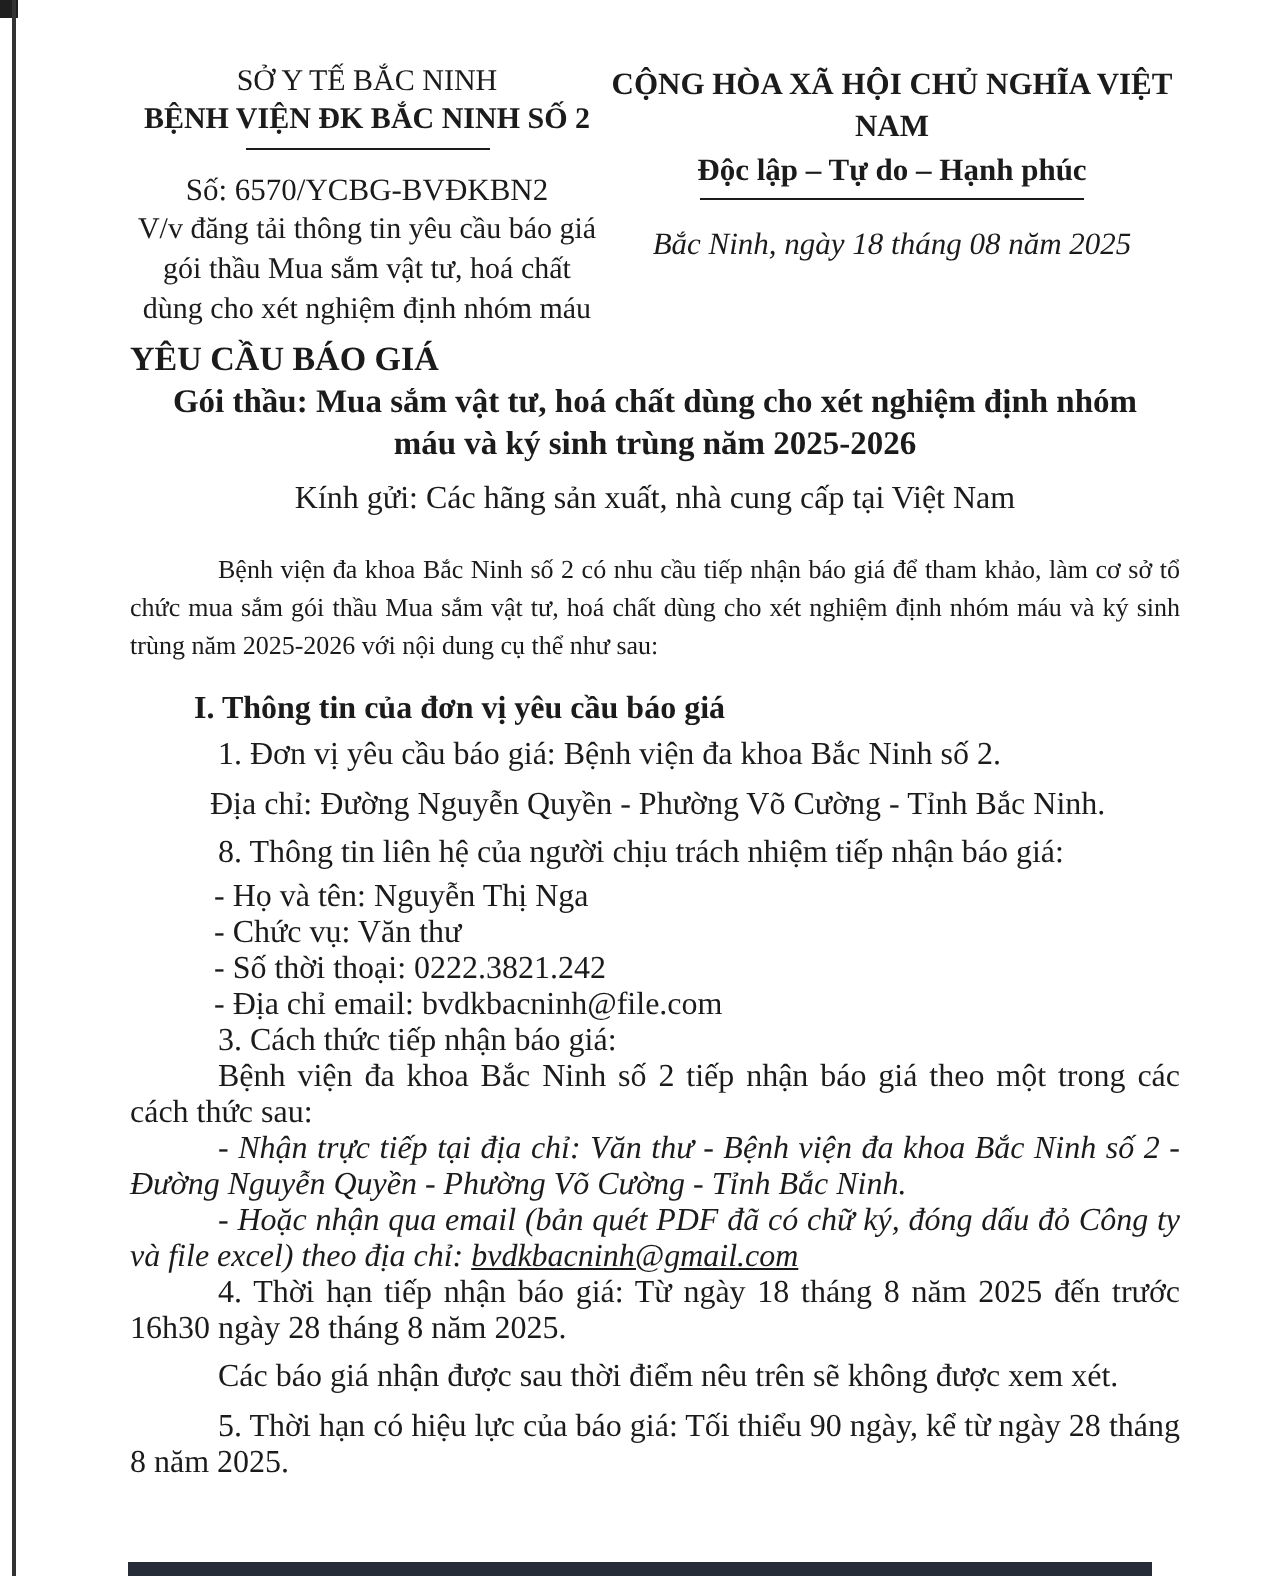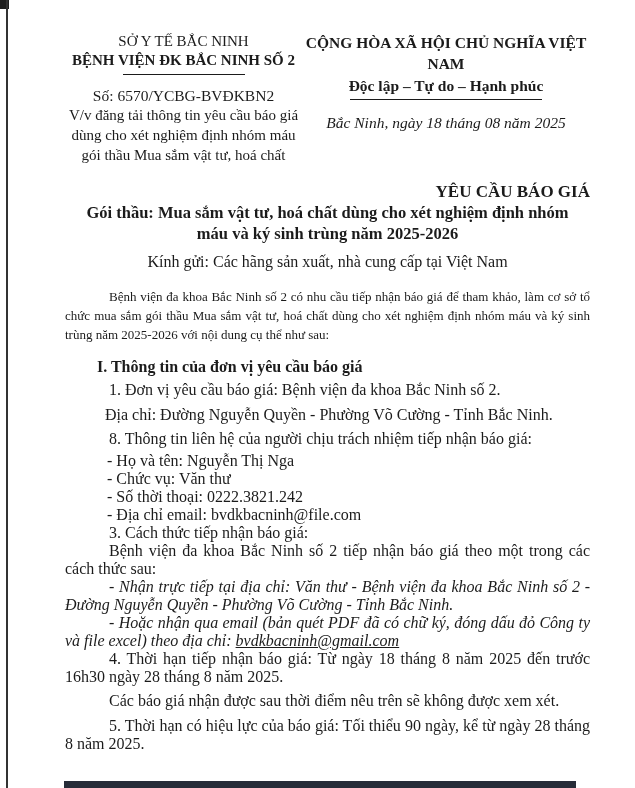--- a/index.html
+++ b/index.html
@@ -30,21 +30,21 @@
   .org-name   { font-size: 15px; line-height: 19px; font-weight: bold; }
   .rule { height: 1px; background: #1b1b1b; margin: 4px auto 0 auto; }
   .rule-left  { width: 122px; }
   .rule-right { width: 192px; }
   .doc-number { font-size: 15.5px; line-height: 19px; margin-top: 11px; }
   .subject    { font-size: 15px; line-height: 19px; margin-top: 1px; }
   .motto-1 { font-size: 15.5px; line-height: 21px; font-weight: bold; }
   .motto-2 { font-size: 15.5px; line-height: 19px; font-weight: bold; margin-top: 2px; }
   .date-line { font-size: 15.5px; line-height: 19px; font-style: italic; margin-top: 13px; }
   
-  .title-main { margin-top: 16px; text-align: right; font-size: 17px; font-weight: bold; line-height: 21px; }
+  .title-main { margin-top: 4px; text-align: left; font-size: 17px; font-weight: bold; line-height: 21px; }
   .title-sub  { text-align: center; font-size: 16.5px; font-weight: bold; line-height: 21px; margin: 0 8px; }
   .recipient  { margin-top: 8px; text-align: center; font-size: 16px; line-height: 19px; }
   
   .para-intro {
     margin-top: 16px; font-size: 13px; line-height: 19px;
     text-align: justify; text-indent: 44px;
   }
   .sec-heading { font-size: 16px; font-weight: bold; line-height: 19px; text-indent: 32px; margin-top: 2px; }
   .line {
     font-size: 16px; line-height: 18px; margin: 0;
@@ -70,22 +70,22 @@
 
 <div class="content">
 
   <div class="hdr">
     <div class="hdr-left">
       <div class="org-parent">SỞ Y TẾ BẮC NINH</div>
       <div class="org-name">BỆNH VIỆN ĐK BẮC NINH SỐ 2</div>
       <div class="rule rule-left"></div>
       <div class="doc-number">Số: 6570/YCBG-BVĐKBN2</div>
       <div class="subject">V/v đăng tải thông tin yêu cầu báo giá</div>
+      <div class="subject">gói thầu Mua sắm vật tư, hoá chất</div>
       <div class="subject">dùng cho xét nghiệm định nhóm máu</div>
-      <div class="subject">gói thầu Mua sắm vật tư, hoá chất</div>
     </div>
     <div class="hdr-right">
       <div class="motto-1">CỘNG HÒA XÃ HỘI CHỦ NGHĨA VIỆT NAM</div>
       <div class="motto-2">Độc lập – Tự do – Hạnh phúc</div>
       <div class="rule rule-right"></div>
       <div class="date-line">Bắc Ninh, ngày 18 tháng 08 năm 2025</div>
     </div>
   </div>
 
   <div class="title-main">YÊU CẦU BÁO GIÁ</div>

